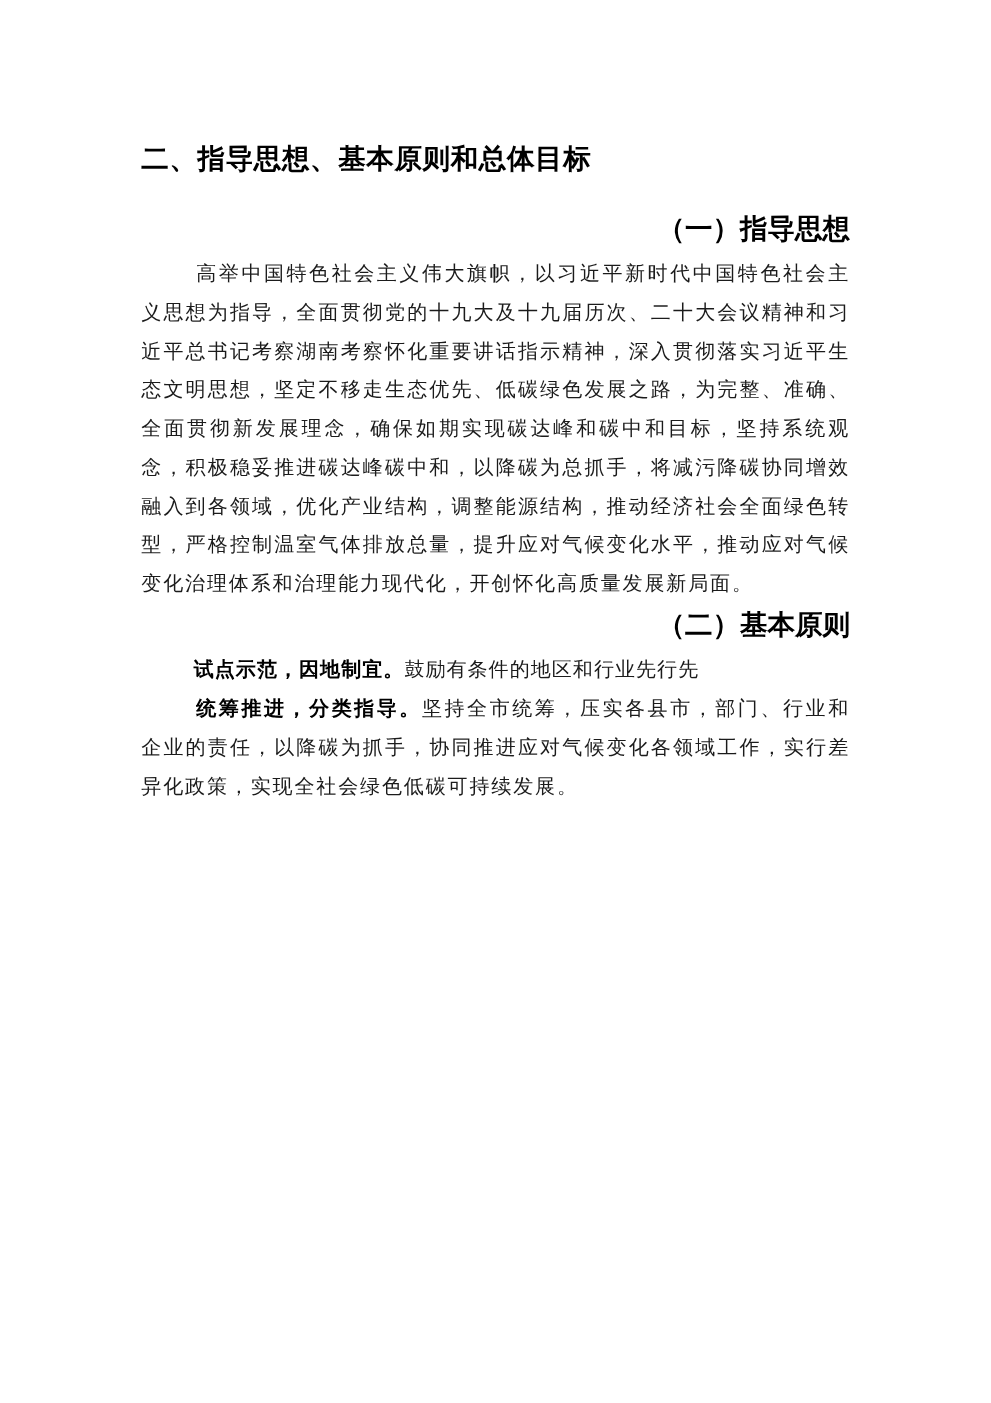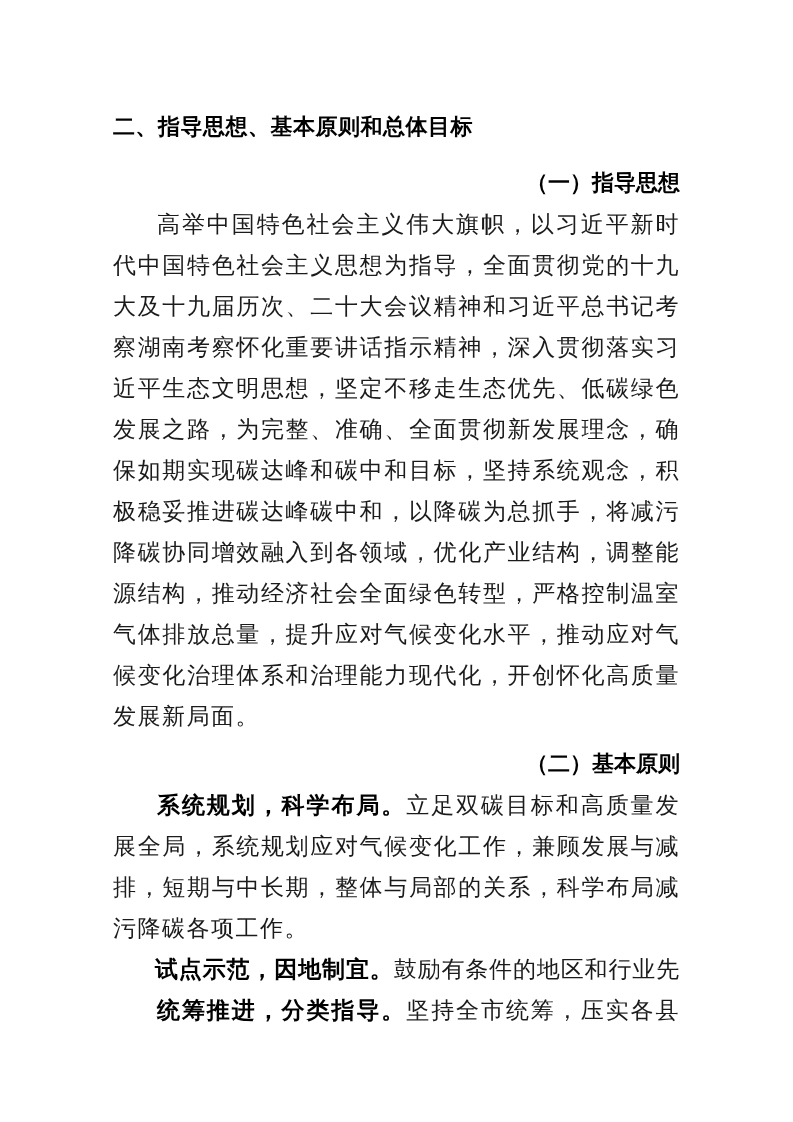--- a/index.html
+++ b/index.html
@@ -29,25 +29,25 @@
   }
   .subsection-heading {
     margin: 0 0 6px 0;
     font-family: "Liberation Serif", "DejaVu Serif", serif;
     font-weight: bold;
     font-size: 22px;
     line-height: 30px;
     color: #000000;
     text-align: right;
   }
-  .subsection-heading.second { margin-top: 12px; }
+  .subsection-heading.second { margin-top: 2px; }
   .para {
     margin: 0;
-    font-size: 23px;
-    line-height: 41px;
+    font-size: 16px;
+    line-height: 31px;
     letter-spacing: 1.5px;
     text-align: justify;
     text-indent: 44px;
     color: #1b1b1b;
   }
   .para .lead { font-weight: bold; color: #000000; }
   .para.last-cut {
     letter-spacing: 0.85px;
     text-indent: 42px;
     max-height: 41px;
@@ -72,21 +72,20 @@
   <div class="content">
 
     <h1 class="section-title">二、指导思想、基本原则和总体目标</h1>
 
     <h2 class="subsection-heading">（一）指导思想</h2>
 
     <p class="para"><span>高举中国特色社会主义伟大旗帜，以习近平新时代中国特色社会主义思想为指导，全面贯彻党的十九大及十九届历次、二十大会议精神和习近平总书记考察湖南考察怀化重要讲话指示精神，深入贯彻落实习近平生态文明思想，坚定不移走生态优先、低碳绿色发展之路，为完整、准确、全面贯彻新发展理念，确保如期实现碳达峰和碳中和目标，坚持系统观念，积极稳妥推进碳达峰碳中和，以降碳为总抓手，将减污降碳协同增效融入到各领域，优化产业结构，调整能源结构，推动经济社会全面绿色转型，严格控制温室气体排放总量，提升应对气候变化水平，推动应对气候变化治理体系和治理能力现代化，开创怀化高质量发展新局面。</span></p>
 
     <h2 class="subsection-heading second">（二）基本原则</h2>
 
-    <p class="para"><span class="lead">系统规划，科学布局。</span><span>立足双碳目标和高质量发展全局，系统规划应对气候变化工作，兼顾发展与减排，短期与中长期，整体与局部的关系，科学布局减污降碳各项工作。</span></p>
 
     <p class="para last-cut"><span class="lead">试点示范，因地制宜。</span><span>鼓励有条件的地区和行业先行先</span></p>
 
     <p class="para"><span class="lead">统筹推进，分类指导。</span><span>坚持全市统筹，压实各县市，部门、行业和企业的责任，以降碳为抓手，协同推进应对气候变化各领域工作，实行差异化政策，实现全社会绿色低碳可持续发展。</span></p>
 
   </div>
 
   <div class="page-number">7</div>
 </div>
 

